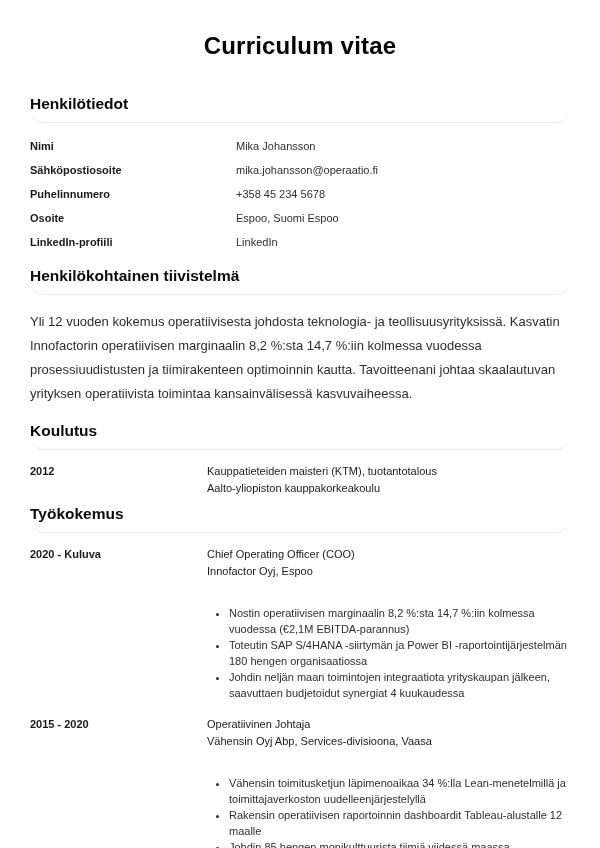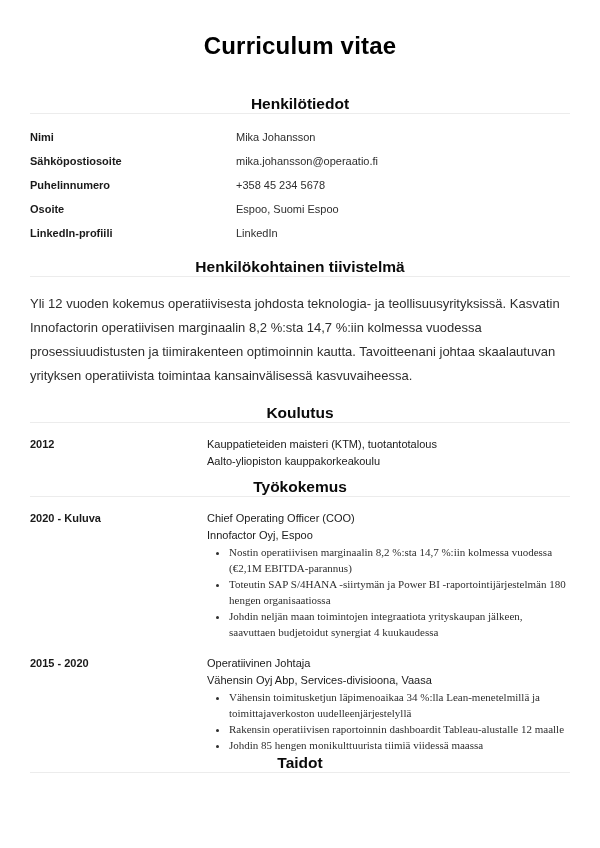--- a/index.html
+++ b/index.html
@@ -1,15 +1,15 @@
 <!DOCTYPE html>
 <html><head>
 <meta charset="utf-8">
 <style>
-  * { margin: 0; padding: 0; box-sizing: border-box; }
+  * { margin: 0; padding: 0; box-sizing: border-box; border-radius: 21px; }
   html, body { background: #ffffff; }
   body {
     font-family: "Liberation Sans", "DejaVu Sans", sans-serif;
     color: #222222;
   }
   .page {
     width: 600px;
     height: 848px;
     background: #ffffff;
     padding: 0 30px;
@@ -21,24 +21,23 @@
     text-align: center;
     font-size: 24px;
     font-weight: 700;
     color: #000000;
     letter-spacing: 0.2px;
   }
   h2.sec-heading {
     font-size: 15.5px;
     font-weight: 700;
     color: #0a0a0a;
-    padding-bottom: 0;
+    padding-bottom: 9px;
     border-bottom: 1px solid #ececec;
     line-height: 19px;
-    text-align: center;
   }
   .sec-personal { margin-top: 34px; }
   .fields { margin-top: 17px; }
   .frow {
     display: flex;
     align-items: baseline;
     height: 24px;
     font-size: 11px;
   }
   .flabel {
@@ -72,24 +71,23 @@
     color: #1a1a1a;
     line-height: 17px;
   }
   .entry-detail { flex: 1; }
   .entry-line {
     font-weight: 400;
     color: #1a1a1a;
     line-height: 17px;
   }
   ul.bullets {
-    margin-top: 0;
+    margin-top: 25px;
     padding-left: 22px;
     list-style: disc outside;
-    font-family: Liberation Serif, serif;
   }
   ul.bullets li {
     font-size: 11px;
     line-height: 16px;
     color: #2e2e2e;
     max-width: 345px;
   }
 </style>
 </head>
 <body>

